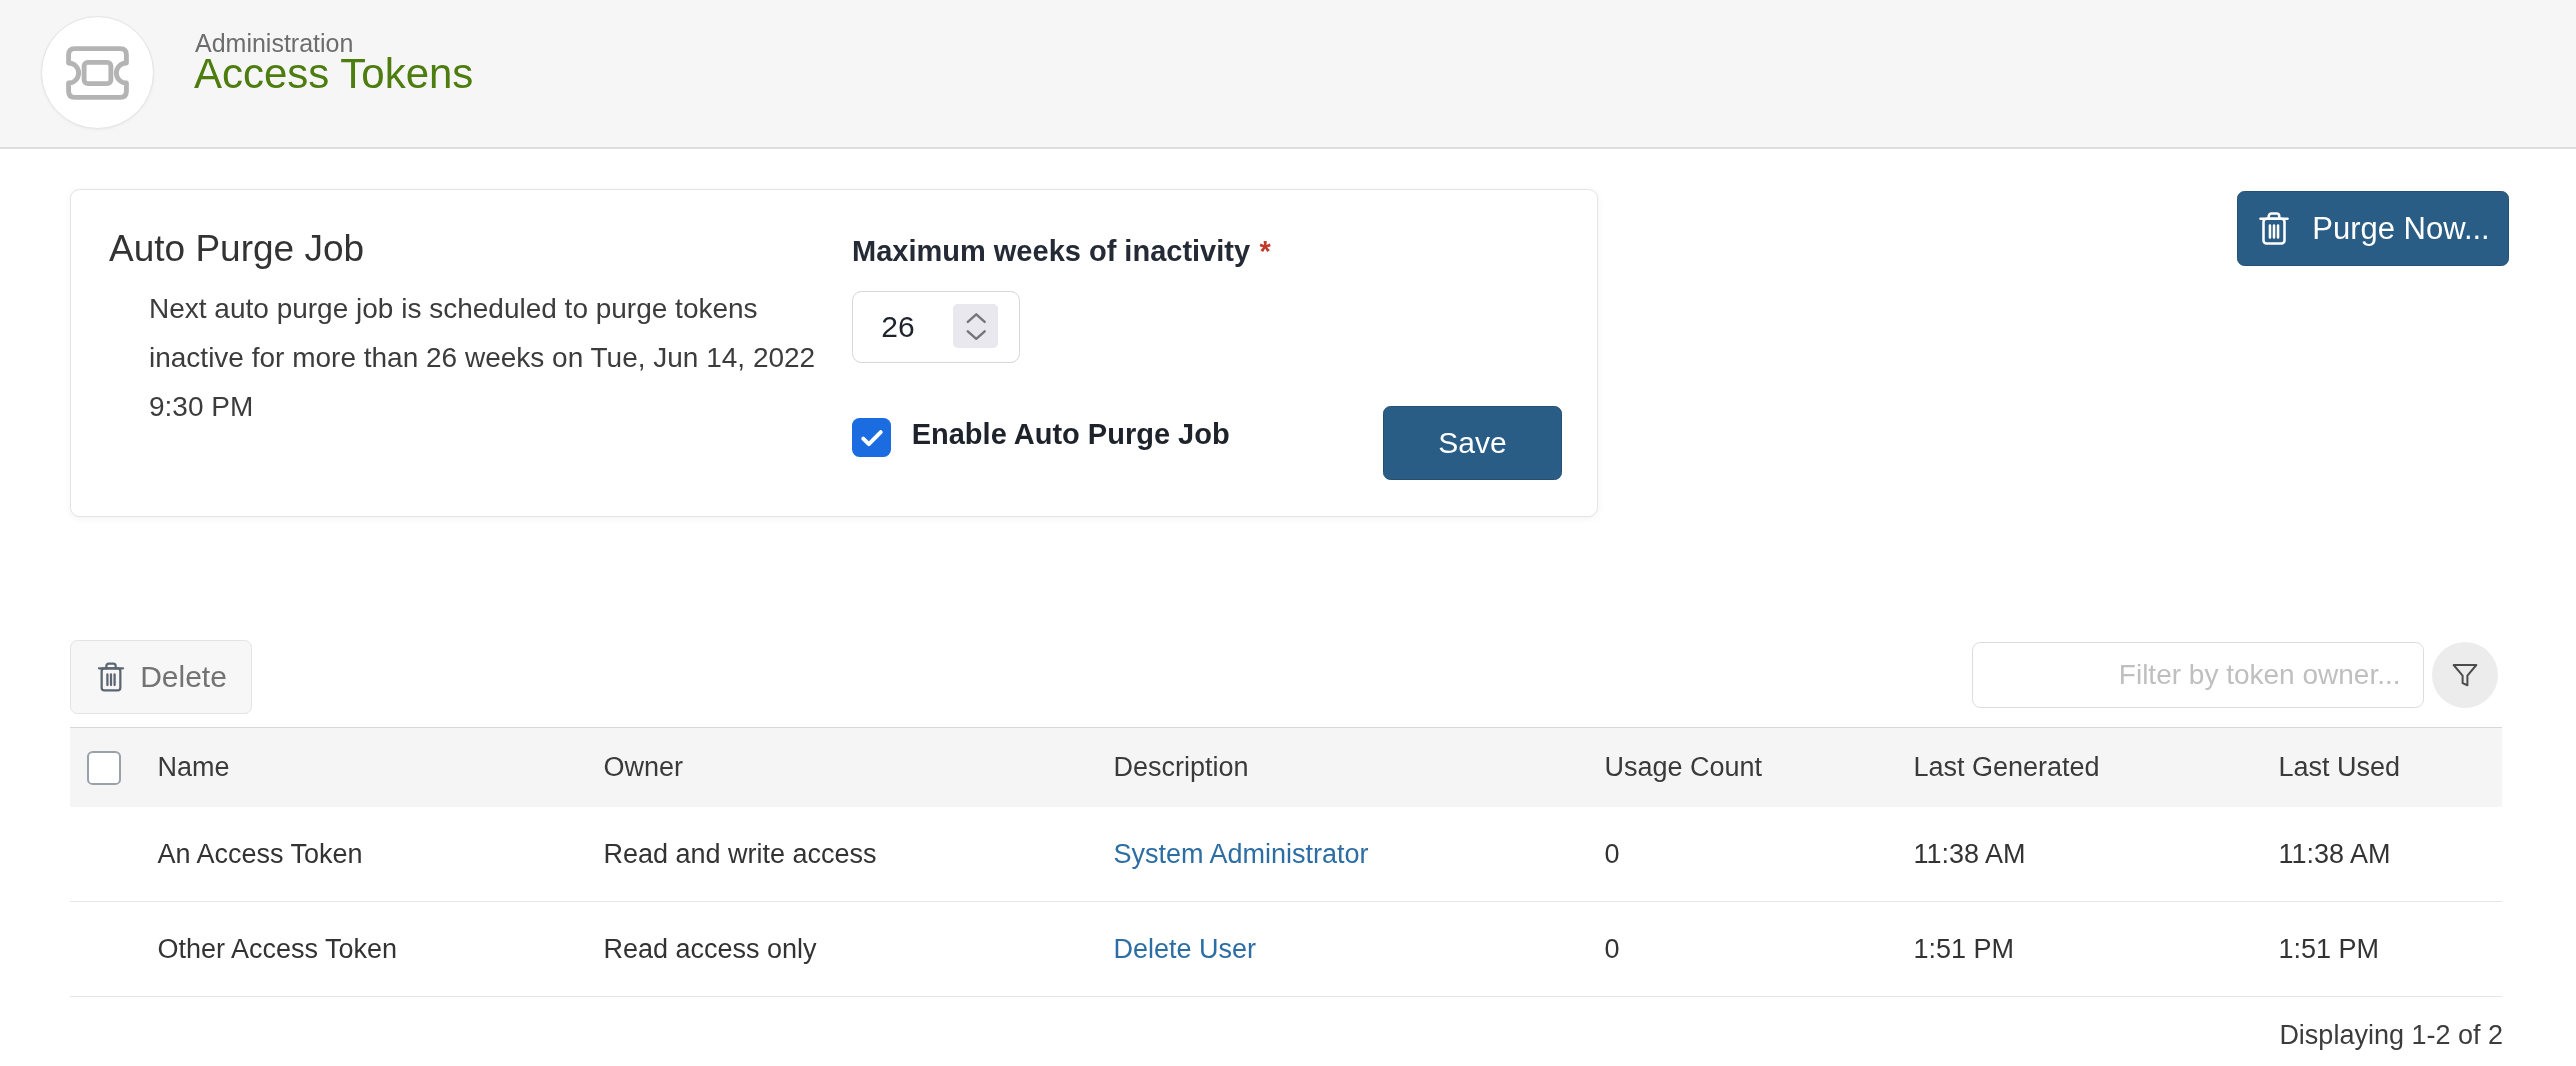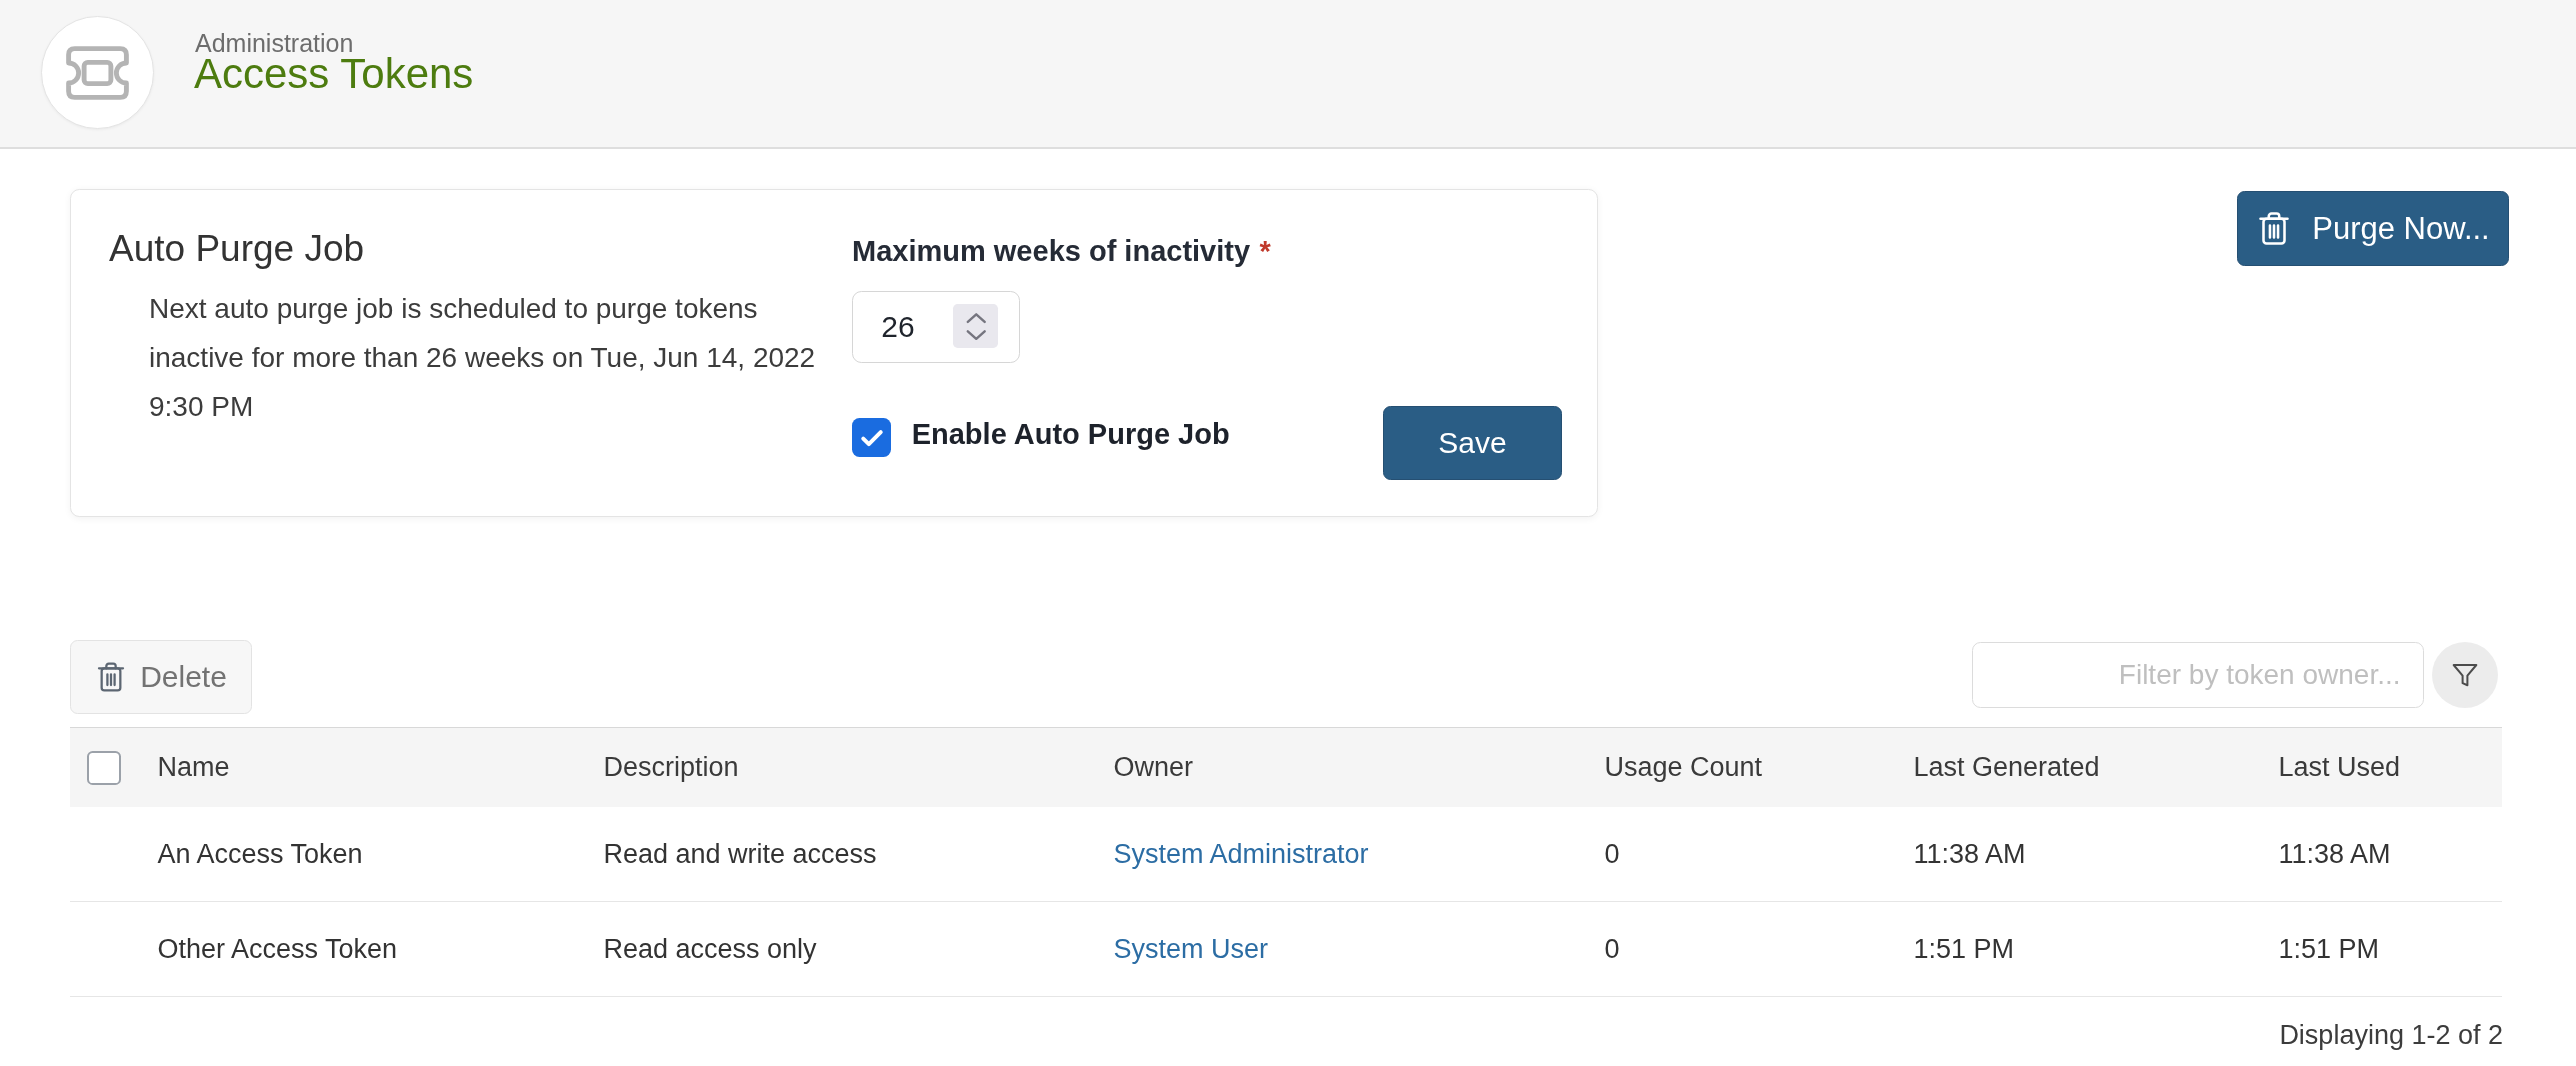--- a/index.html
+++ b/index.html
@@ -149,42 +149,42 @@
         </svg>
     </span>
   </div>
 
   <div class="tbl">
     <div class="trow thead">
       <div class="cell-check">
         <div class="checkbox-empty"></div>
       </div>
       <div class="cell">Name</div>
+      <div class="cell">Owner</div>
       <div class="cell">Description</div>
-      <div class="cell">Owner</div>
       <div class="cell">Usage Count</div>
       <div class="cell">Last Generated</div>
       <div class="cell">Last Used</div>
     </div>
 
     <div class="trow tbody-row">
       <div class="cell-check"></div>
       <div class="cell">An Access Token</div>
       <div class="cell">Read and write access</div>
       <div class="cell"><span class="link">System Administrator</span></div>
       <div class="cell">0</div>
       <div class="cell">11:38 AM</div>
       <div class="cell">11:38 AM</div>
     </div>
 
     <div class="trow tbody-row">
       <div class="cell-check"></div>
       <div class="cell">Other Access Token</div>
       <div class="cell">Read access only</div>
-      <div class="cell"><span class="link">System User</span></div>
+      <div class="cell"><span class="link">Delete User</span></div>
       <div class="cell">0</div>
       <div class="cell">1:51 PM</div>
       <div class="cell">1:51 PM</div>
     </div>
   </div>
 
   <div class="tbl-footer">Displaying 1-2 of 2</div>
 
 </div>
 

